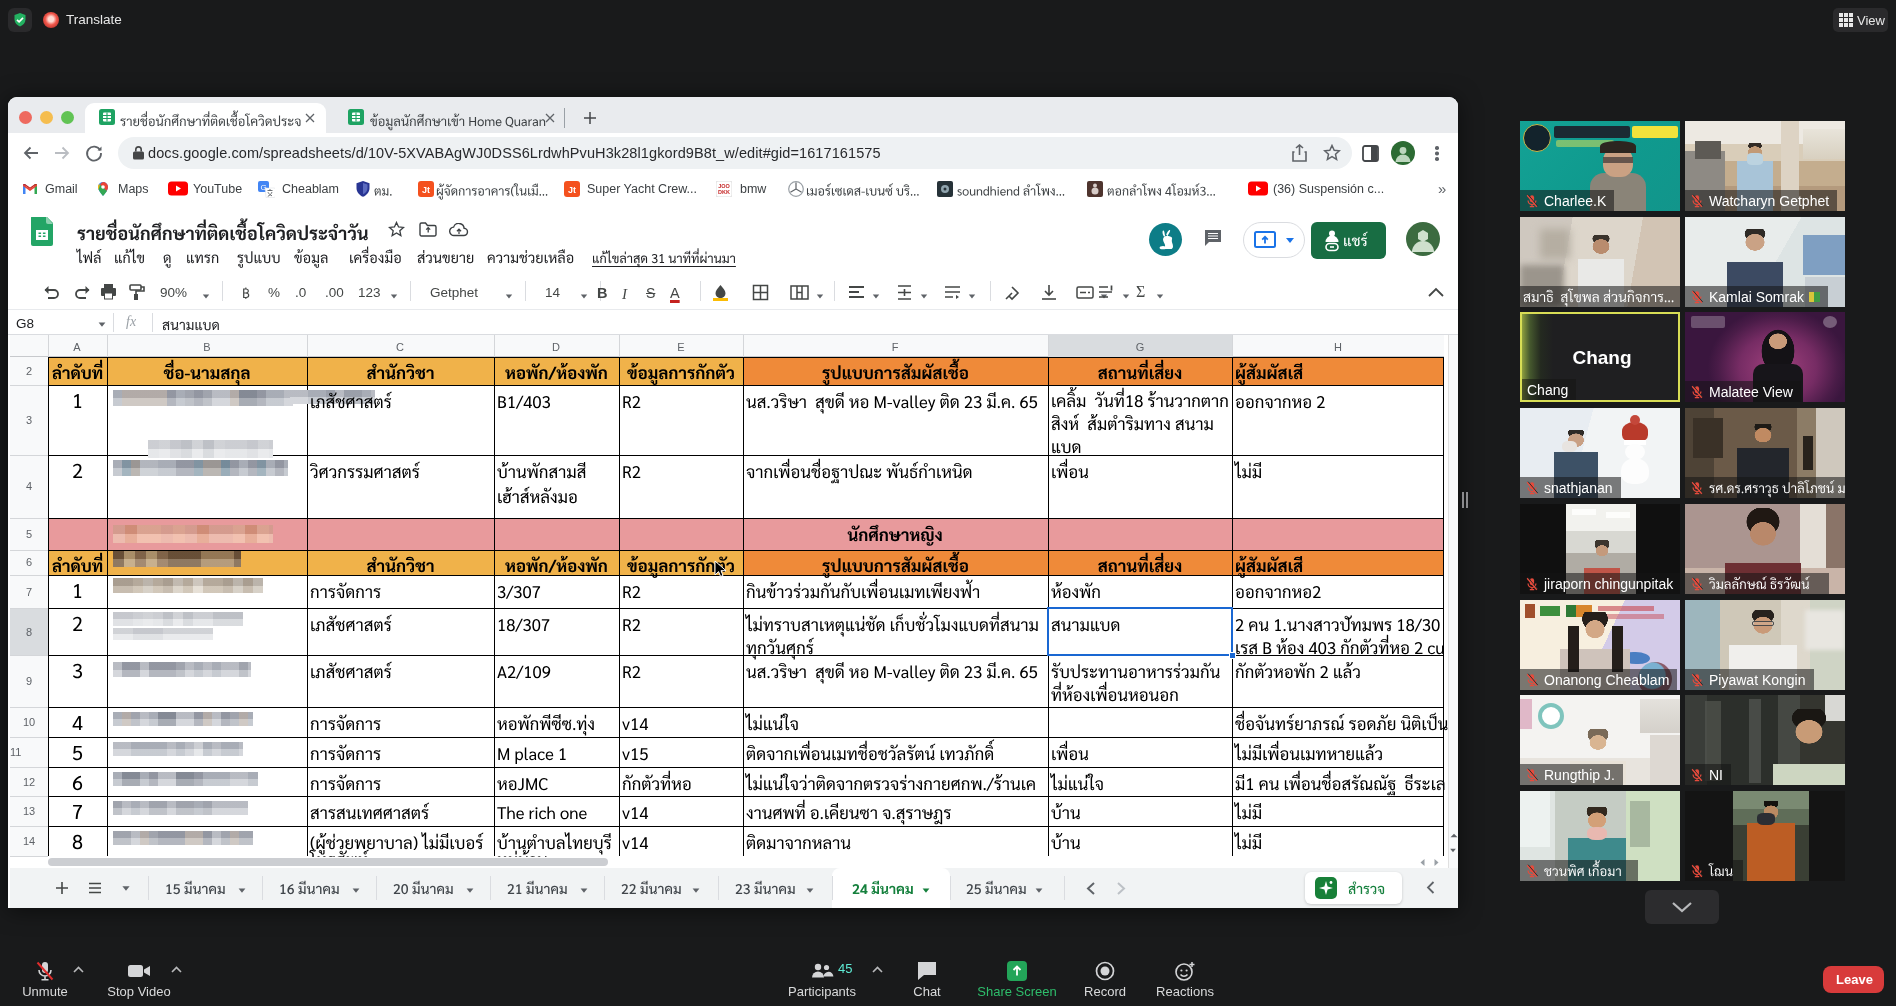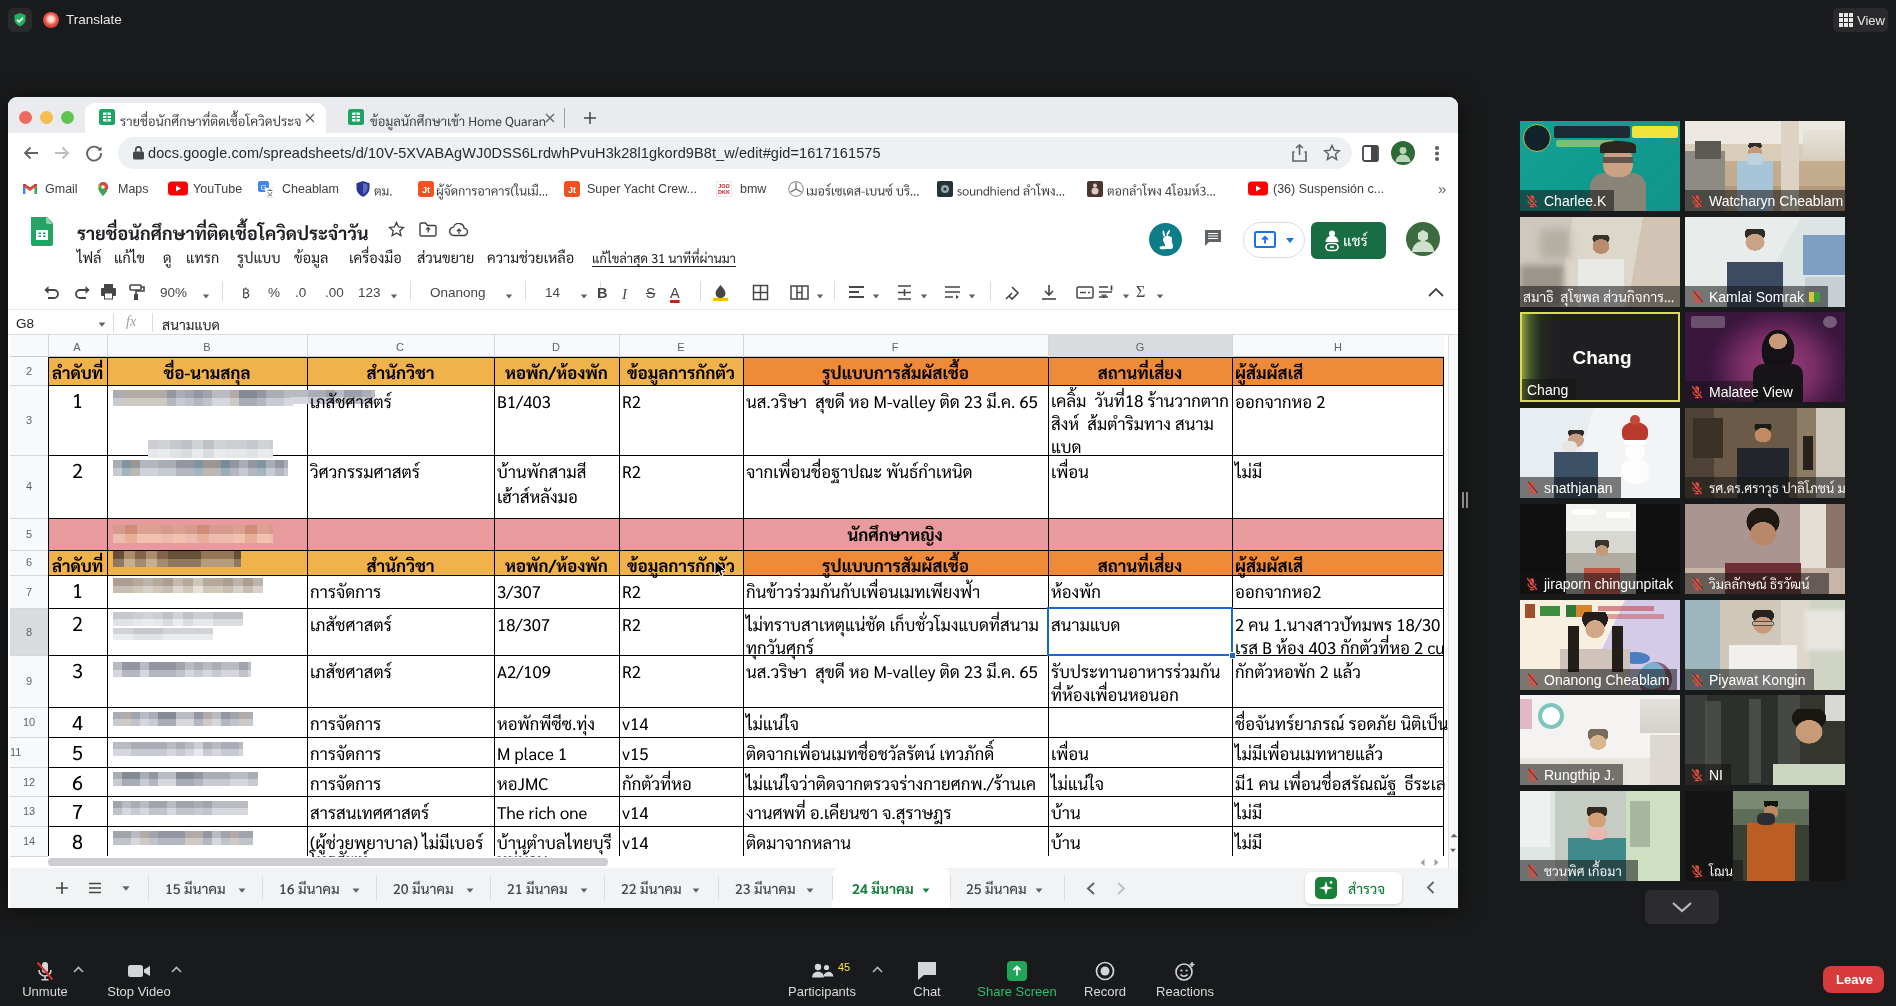--- a/index.html
+++ b/index.html
@@ -252,21 +252,21 @@
   </svg>
 <div class="a" style="left:160px;top:285px;font-size:13.5px;color:#444746;text-align:right;">90%</div>
 <div class="a caret" style="left:202px;top:294px;transform:scale(.8)"></div>
 <div class="a" style="left:222px;top:281px;width:1px;height:20px;background:#dadce0"></div>
 <div class="a" style="left:268px;top:285px;font-size:13.5px;color:#444746;">%</div>
 <div class="a" style="left:295px;top:285px;font-size:13.5px;color:#444746;">.0</div>
 <div class="a" style="left:325px;top:285px;font-size:13.5px;color:#444746;">.00</div>
 <div class="a" style="left:358px;top:285px;font-size:13.5px;color:#444746;">123</div>
 <div class="a caret" style="left:390px;top:294px;transform:scale(.8)"></div>
 <div class="a" style="left:410px;top:281px;width:1px;height:20px;background:#dadce0"></div>
-<div class="a" style="left:430px;top:285px;font-size:13.5px;color:#444746;">Onanong</div>
+<div class="a" style="left:430px;top:285px;font-size:13.5px;color:#444746;">Getphet</div>
 <div class="a caret" style="left:505px;top:294px;transform:scale(.8)"></div>
 <div class="a" style="left:525px;top:281px;width:1px;height:20px;background:#dadce0"></div>
 <div class="a" style="left:545px;top:285px;font-size:13.5px;color:#444746;">14</div>
 <div class="a caret" style="left:580px;top:294px;transform:scale(.8)"></div>
 <div class="a" style="left:600px;top:281px;width:1px;height:20px;background:#dadce0"></div>
 <div class="a" style="left:597px;top:285px;font-size:14.5px;color:#444746;font-weight:bold">B</div>
 <div class="a" style="left:622px;top:285px;font-size:15.0px;color:#444746;"><i style="font-family:'Liberation Serif',serif">I</i></div>
 <div class="a" style="left:646px;top:285px;font-size:14.0px;color:#444746;"><s>S</s></div>
 <div class="a" style="left:670px;top:285px;font-size:14.5px;color:#444746;"><u style="text-decoration-color:#c5221f;text-decoration-thickness:2.5px">A</u></div>
 <div class="a" style="left:700px;top:281px;width:1px;height:20px;background:#dadce0"></div>
@@ -500,21 +500,21 @@
     <div class="a" style="left:10px;top:20px;width:26px;height:18px;background:#5d5a55"></div>
     <div class="a" style="left:52px;top:22px;width:36px;height:68px;background:radial-gradient(ellipse 13px 11px at 50% 14%,#c29a76 0 55%,rgba(0,0,0,0) 57%),radial-gradient(ellipse 11px 7px at 50% 4%,#312a24 0 60%,rgba(0,0,0,0) 62%),linear-gradient(rgba(0,0,0,0) 0 26%,#a8c4d8 26%)"></div>
     <div class="a" style="left:62px;top:32px;width:16px;height:12px;background:#bcd3e0;border-radius:30%"></div>
 <div class="nm">
       <svg class="micoff" viewBox="0 0 16 16">
         <rect x="5.6" y="1.5" width="4.8" height="8" rx="2.4" fill="#e64b3c"></rect>
         <path d="M3.5 7.5a4.5 4.5 0 0 0 9 0M8 12v2.5M5.5 14.5h5" stroke="#e64b3c" stroke-width="1.4" fill="none"></path>
         <path d="M2.5 1.5l11 13" stroke="#e64b3c" stroke-width="1.6"></path>
         <path d="M3.6 0.8l11 13" stroke="#2b2b2b" stroke-width="1.1"></path>
       </svg>
-      <span style="">Watcharyn Cheablam</span>
+      <span style="">Watcharyn Getphet</span>
     </div>
 </div>
 <div class="a tile" style="left:1520px;top:217px;background:linear-gradient(100deg,#cfc8bf 0 30%,#ddd6cb 30% 70%,#d2c4b4 70%)">
     <div class="a" style="left:0;top:48px;width:44px;height:42px;background:#9b958c;filter:blur(3px)"></div>
     <div class="a" style="left:20px;top:12px;width:30px;height:30px;background:#b5aea2;filter:blur(4px)"></div>
     <div class="a" style="left:58px;top:18px;width:46px;height:72px;background:radial-gradient(ellipse 15px 13px at 50% 16%,#b98c6e 0 55%,rgba(0,0,0,0) 57%),radial-gradient(ellipse 14px 10px at 50% 5%,#3a332c 0 60%,rgba(0,0,0,0) 62%),linear-gradient(rgba(0,0,0,0) 0 34%,#e9e9e7 34%)"></div>
 <div class="nm">
       <span style="width:148px"></span>
     </div>
 </div>
@@ -748,21 +748,21 @@
     </svg></div>
 <div class="a ctl" style="left:1105px;top:984px;width:140px;margin-left:-70px;color:#d9dadb">Record</div>
 <div class="a" style="left:1185px;top:960px;width:120px;margin-left:-60px;text-align:center"><svg width="22" height="22" viewBox="0 0 22 22">
       <circle cx="10" cy="12" r="8" stroke="#d4d5d7" stroke-width="1.6" fill="none"></circle>
       <circle cx="7.4" cy="10.5" r="1.1" fill="#d4d5d7"></circle>
       <circle cx="12.6" cy="10.5" r="1.1" fill="#d4d5d7"></circle>
       <path d="M6.5 14.5a4.5 4.5 0 0 0 7 0" stroke="#d4d5d7" stroke-width="1.5" fill="none"></path>
       <path d="M18 2v5M15.5 4.5h5" stroke="#d4d5d7" stroke-width="1.5"></path>
     </svg></div>
 <div class="a ctl" style="left:1185px;top:984px;width:140px;margin-left:-70px;color:#d9dadb">Reactions</div>
-<div class="a" style="left:838px;top:961px;color:#fde047;font-size:11px">45</div>
+<div class="a" style="left:838px;top:961px;color:#5eead4;font-size:13px">45</div>
 <svg class="a" style="left:73px;top:966px" width="11" height="7" viewBox="0 0 11 7">
     <path d="M1 6l4.5-4.5L10 6" stroke="#b8b9bb" stroke-width="1.6" fill="none"></path>
   </svg>
 <svg class="a" style="left:171px;top:966px" width="11" height="7" viewBox="0 0 11 7">
     <path d="M1 6l4.5-4.5L10 6" stroke="#b8b9bb" stroke-width="1.6" fill="none"></path>
   </svg>
 <svg class="a" style="left:872px;top:966px" width="11" height="7" viewBox="0 0 11 7">
     <path d="M1 6l4.5-4.5L10 6" stroke="#b8b9bb" stroke-width="1.6" fill="none"></path>
   </svg>
 <div class="a" style="left:1823px;top:966px;width:61px;height:27px;background:#d83b3b;border-radius:8px"></div>

